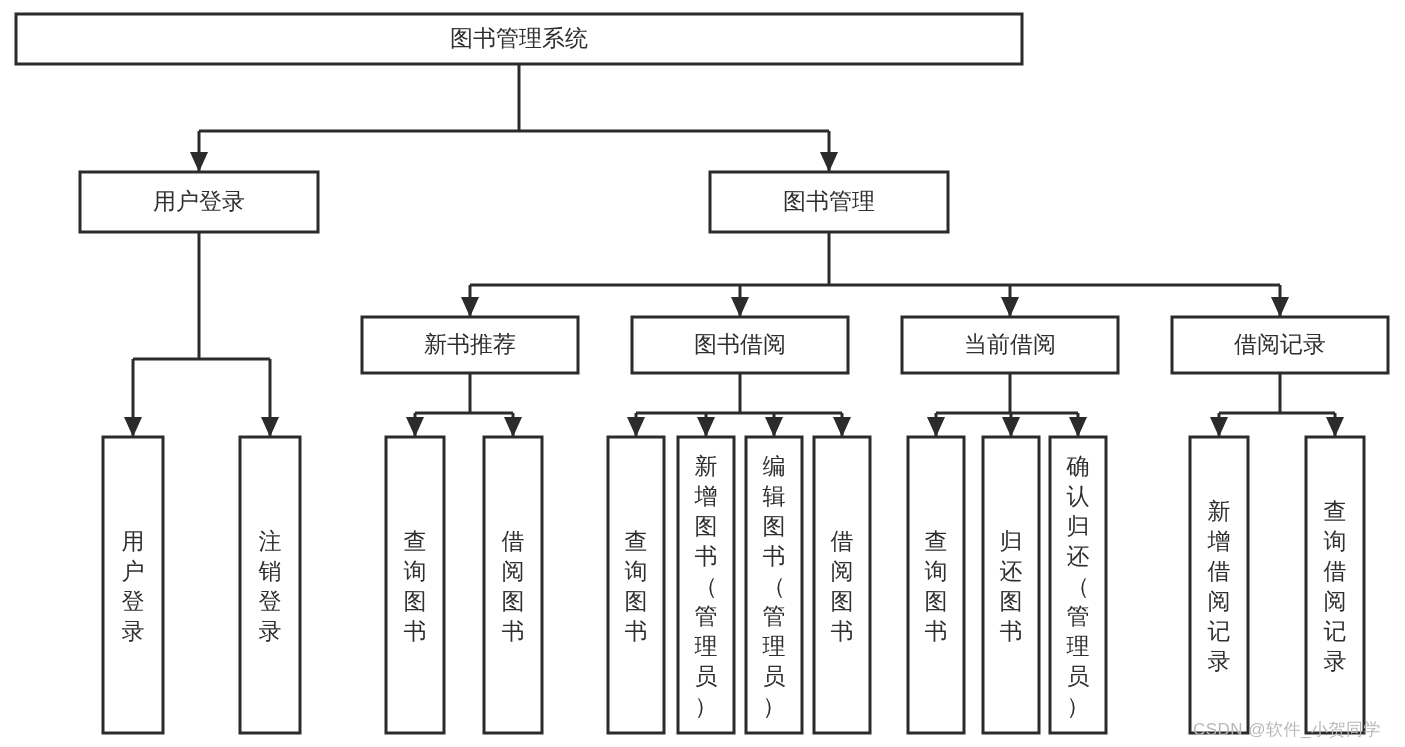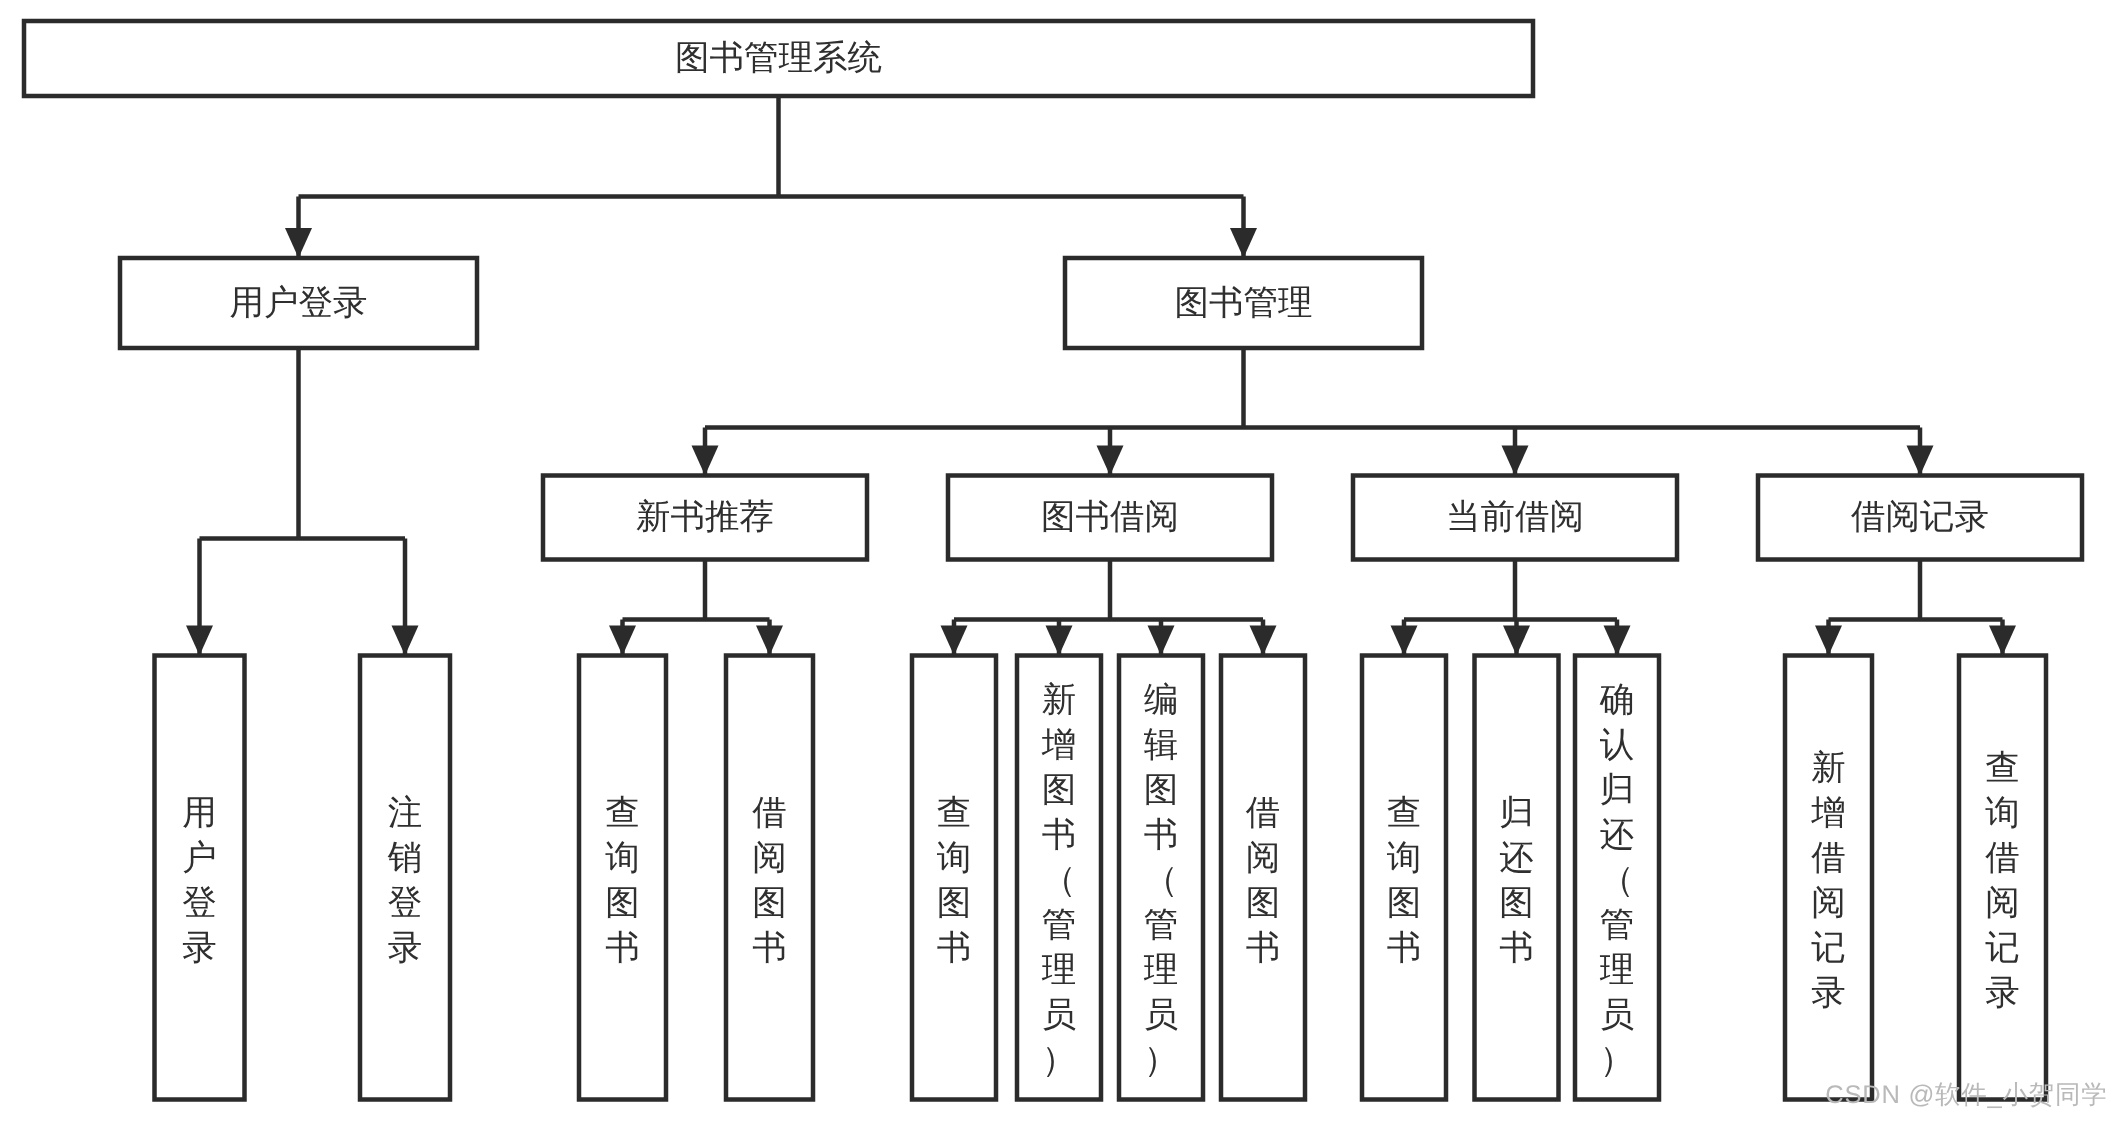--- a/index.html
+++ b/index.html
@@ -49,21 +49,21 @@
     dominant-baseline: middle;
   }
   .node-label-v {
     font-family: "Liberation Sans", "DejaVu Sans", sans-serif;
     font-size: 23px;
     fill: #2f2f2f;
     text-anchor: middle;
   }
   .watermark {
     position: absolute;
-    right: 0;
+    right: 24px;
     bottom: 6px;
     font-family: "Liberation Sans", "DejaVu Sans", sans-serif;
     font-size: 17px;
     color: #b9b9b9;
     letter-spacing: 0.5px;
     white-space: nowrap;
     pointer-events: none;
   }
 </style>
 </head>

